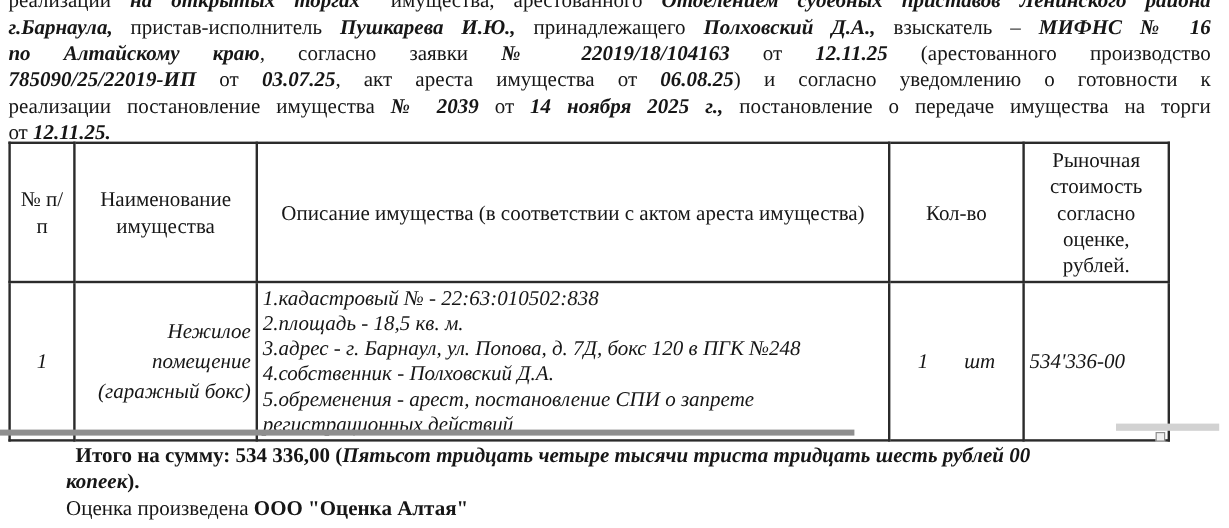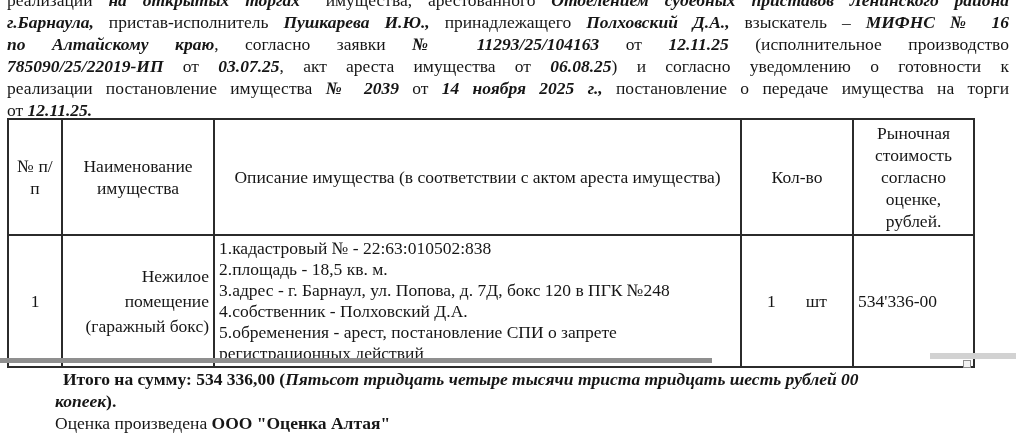--- a/index.html
+++ b/index.html
@@ -39,21 +39,21 @@
   .ptable th, .ptable td {
     border: 2px solid #2b2b2b;
     font-weight: normal;
     padding: 2px 4px;
     overflow: hidden;
     margin-top: 32px;
   }
   .hrow th { height: 105px; text-align: center; vertical-align: middle; line-height: 22px; }
   .th-desc { padding: 0 50px; }
   .th-price { padding: 0 6px; }
-  .brow td { height: 126px; }
+  .brow td { height: 126px; font-style: italic; }
   .c-num   { text-align: center; vertical-align: middle; }
   .c-name  { text-align: right; vertical-align: middle; padding-left: 12px; line-height: 25px; }
   .c-desc  { text-align: left; vertical-align: top; padding: 3px 10px; line-height: 21px; white-space: pre-line; }
   .c-qty   { vertical-align: middle; }
   .qty-wrap { display: flex; justify-content: center; gap: 30px; }
   .c-price { text-align: left; vertical-align: middle; }
   
   .shadow-left  { position: absolute; left: 0;     top: 358px; width: 712px; height: 5px; background: #8f8f8f; }
   .shadow-right { position: absolute; left: 930px; top: 353px; width: 86px;  height: 6px; background: #d2d2d2; }
   .handle {
@@ -73,21 +73,21 @@
   .tline.indent { text-indent: 8px; }
 </style>
 </head>
 <body>
 
 <div class="page">
 
   <div class="intro">
     <div class="jline"><span class="seg-r">реализации </span><span class="seg-bi">на открытых торгах"</span><span class="seg-r"> имущества, арестованного </span><span class="seg-bi">Отделением судебных приставов Ленинского района</span></div>
     <div class="jline"><span class="seg-bi">г.Барнаула,</span><span class="seg-r"> пристав-исполнитель </span><span class="seg-bi">Пушкарева И.Ю.,</span><span class="seg-r"> принадлежащего </span><span class="seg-bi">Полховский Д.А.,</span><span class="seg-r"> взыскатель – </span><span class="seg-bi">МИФНС № 16</span></div>
-    <div class="jline"><span class="seg-bi">по Алтайскому краю</span><span class="seg-r">, согласно заявки </span><span class="seg-bi">№ 11293/25/104163</span><span class="seg-r"> от </span><span class="seg-bi">12.11.25</span><span class="seg-r"> (исполнительное производство</span></div>
+    <div class="jline"><span class="seg-bi">по Алтайскому краю</span><span class="seg-r">, согласно заявки </span><span class="seg-bi">№ 22019/18/104163</span><span class="seg-r"> от </span><span class="seg-bi">12.11.25</span><span class="seg-r"> (арестованного производство</span></div>
     <div class="jline"><span class="seg-bi">785090/25/22019-ИП</span><span class="seg-r"> от </span><span class="seg-bi">03.07.25</span><span class="seg-r">, акт ареста имущества от </span><span class="seg-bi">06.08.25</span><span class="seg-r">) и согласно уведомлению о готовности к</span></div>
     <div class="jline"><span class="seg-r">реализации постановление имущества </span><span class="seg-bi">№ 2039</span><span class="seg-r"> от </span><span class="seg-bi">14 ноября 2025 г.,</span><span class="seg-r"> постановление о передаче имущества на торги</span></div>
     <div class="jline last"><span class="seg-r">от </span><span class="seg-bi">12.11.25.</span></div>
   </div>
 
   <table class="ptable">
     <colgroup>
       <col style="width:54px">
       <col style="width:152px">
       <col style="width:527px">

